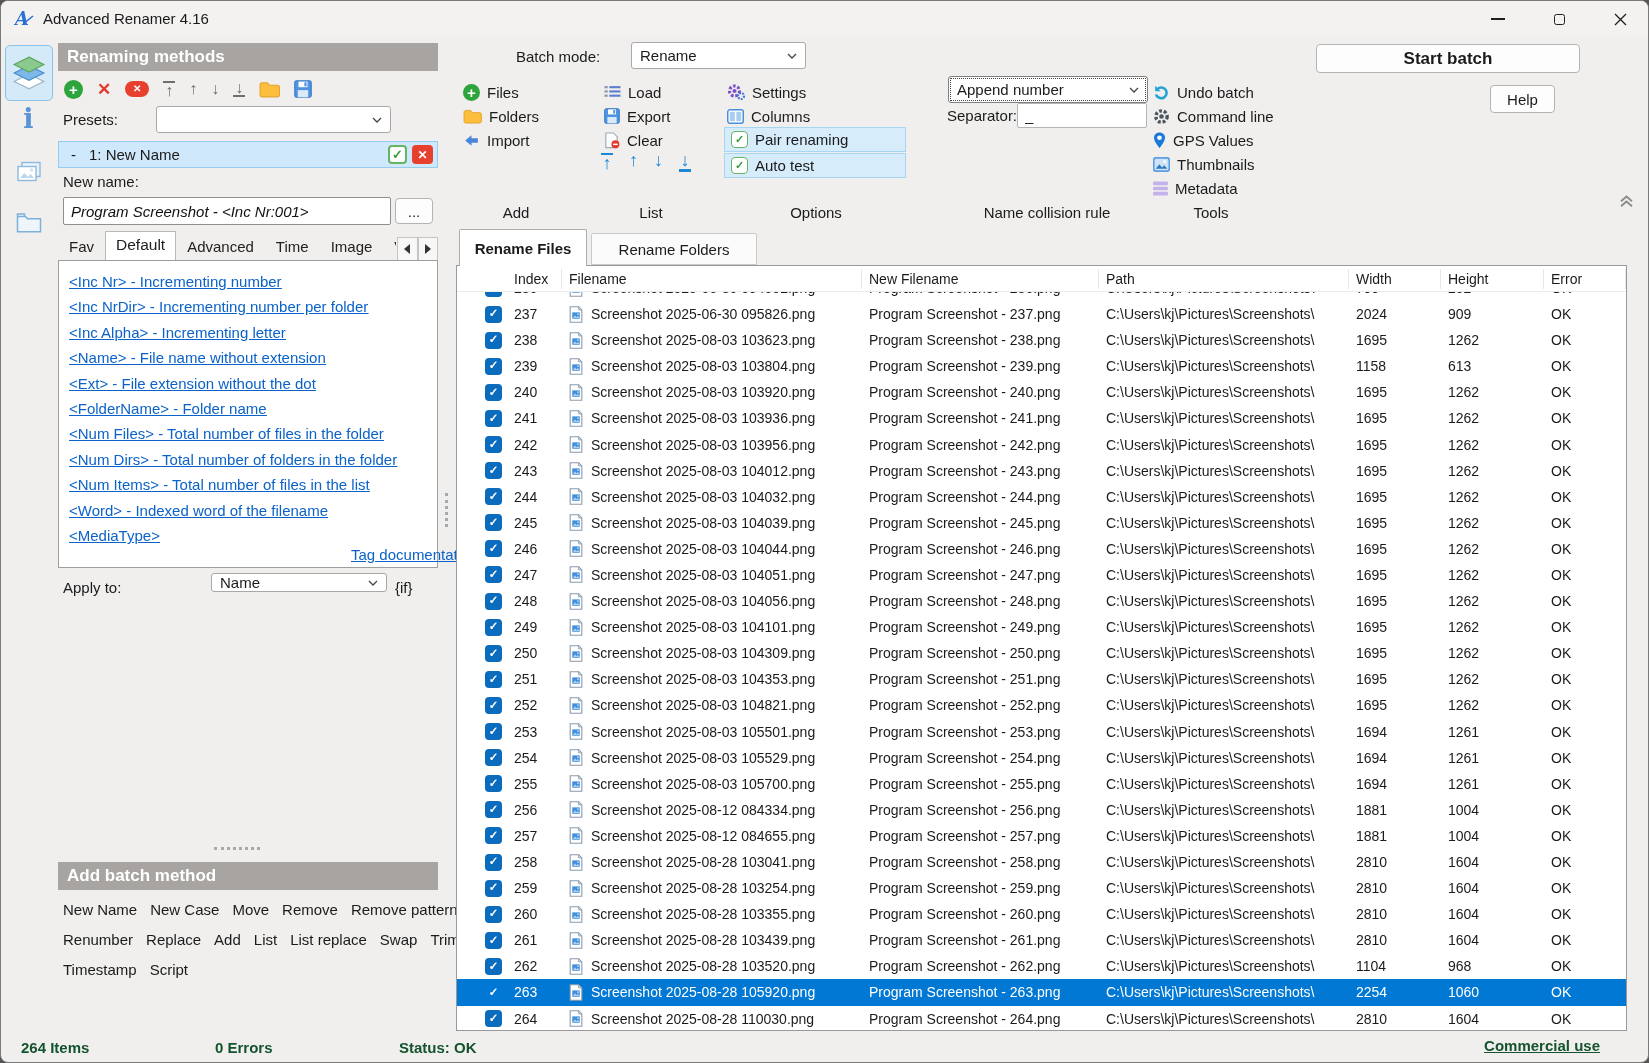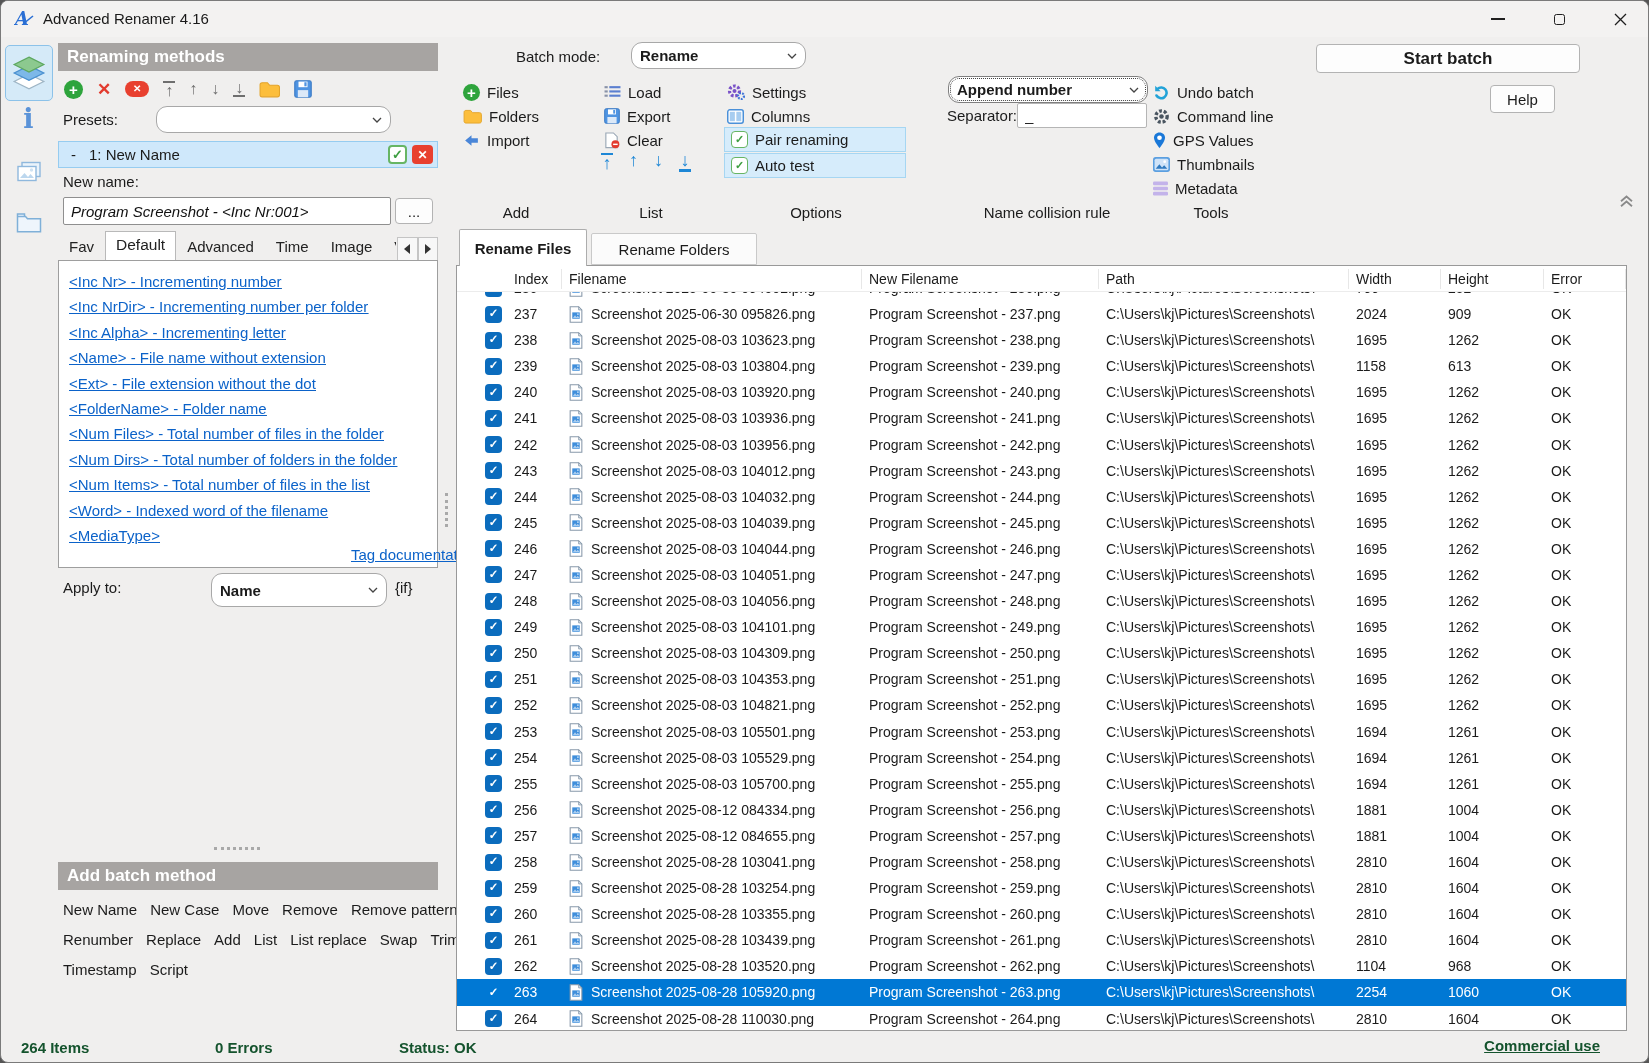--- a/index.html
+++ b/index.html
@@ -32,21 +32,21 @@
   .rm-toolbar { left:57px; top:74px; width:380px; height:28px; display:flex; align-items:center; gap:14px; padding-left:6px; }
   .icon-plus-circle { width:19px; height:19px; border-radius:50%; background:#2ea43c; color:#fff; font-weight:bold; font-size:15px; display:flex; align-items:center; justify-content:center; line-height:1; }
   .icon-red-x { color:#e23b2e; font-weight:bold; font-size:17px; line-height:1; }
   .icon-red-pill { width:24px; height:16px; background:#e8402f; border-radius:8px; color:#fff; font-size:10px; font-weight:bold; display:flex; align-items:center; justify-content:center; line-height:1; }
   .arr { display:inline-flex; flex-direction:column; align-items:center; font-weight:bold; font-size:16px; line-height:0.85; }
   .arr.gray { color:#6e6e6e; } .arr.blue { color:#1e87d6; font-size:18px; }
   .arr.bt::before { content:""; width:12px; height:2.4px; background:currentColor; margin-bottom:1px; }
   .arr.bb::after  { content:""; width:12px; height:2.4px; background:currentColor; margin-top:1px; }
 
   
-  .combo { background:#fff; border:1px solid #a8a8a8; border-radius:11px; display:flex; align-items:center; justify-content:space-between; padding:0 8px; font-size:15px;font-weight:bold; }
+  .combo { background:#fff; border:1px solid #a8a8a8; border-radius:3px; display:flex; align-items:center; justify-content:space-between; padding:0 8px; font-size:15px; }
   .combo.focused { border-color:#7f7f7f; outline:1px dotted #444; outline-offset:-3px; }
   .chev { flex:0 0 auto; }
   .txtinput { background:#fff; border:1px solid #8f8f8f; border-radius:2px; font-family:"Liberation Sans",sans-serif; font-size:15px; padding:0 7px; color:#111; }
 
   
   .method-item { left:57px; top:140px; width:380px; height:27px; background:#cfe8fb; border:1px solid #96ccf0; display:flex; align-items:center; padding:0 4px 0 12px; }
   .green-cb { width:19px; height:19px; background:#fff; border:2px solid #67b564; border-radius:4px; color:#3e9e41; font-weight:bold; font-size:13px; display:flex; align-items:center; justify-content:center; line-height:1; }
   .red-btn { width:21px; height:19px; background:#e8402f; border-radius:4px; color:#fff; font-weight:bold; font-size:12px; display:flex; align-items:center; justify-content:center; line-height:1; }
 
   
@@ -221,21 +221,21 @@
       <a class="tag-link">&lt;FolderName&gt; - Folder name</a>
       <a class="tag-link">&lt;Num Files&gt; - Total number of files in the folder</a>
       <a class="tag-link">&lt;Num Dirs&gt; - Total number of folders in the folder</a>
       <a class="tag-link">&lt;Num Items&gt; - Total number of files in the list</a>
       <a class="tag-link">&lt;Word&gt; - Indexed word of the filename</a>
       <a class="tag-link">&lt;MediaType&gt;</a>
     </div>
   <span class="abs tagdoc" style="left:305px; top:545px; right:auto;margin-left:45px;">Tag documentation</span>
 
   <span class="abs" style="left:62px; top:578px;">Apply to:</span>
-  <div class="abs combo" style="left:210px; top:572px; width:176px; height:34px;">
+  <div class="abs combo" style="left:210px; top:572px; width:176px; height:19px;">
     <span>Name</span>
     <svg class="chev" width="10" height="6" viewBox="0 0 10 6">
         <path d="M1 1 L5 5 L9 1" fill="none" stroke="#444" stroke-width="1.3"></path>
       </svg>
   </div>
   <span class="abs" style="left:394px; top:578px;">{if}</span>
 
   <div class="abs dots-v" style="left:444px; top:492px;"></div>
   <div class="abs dots-h" style="left:213px; top:846px;"></div>
 

